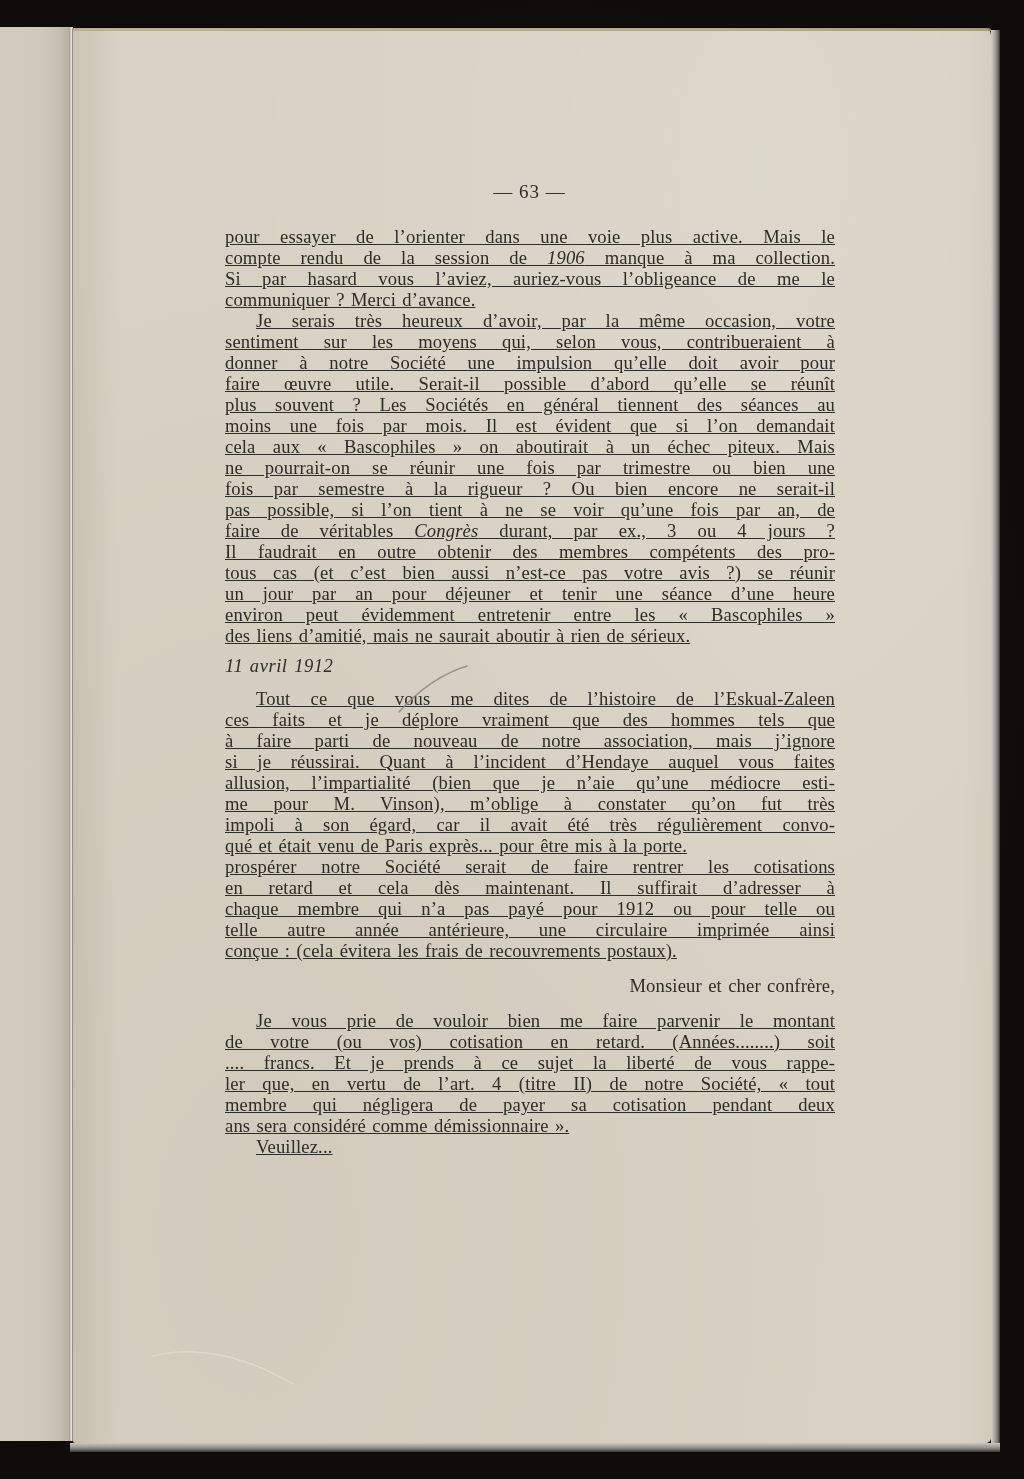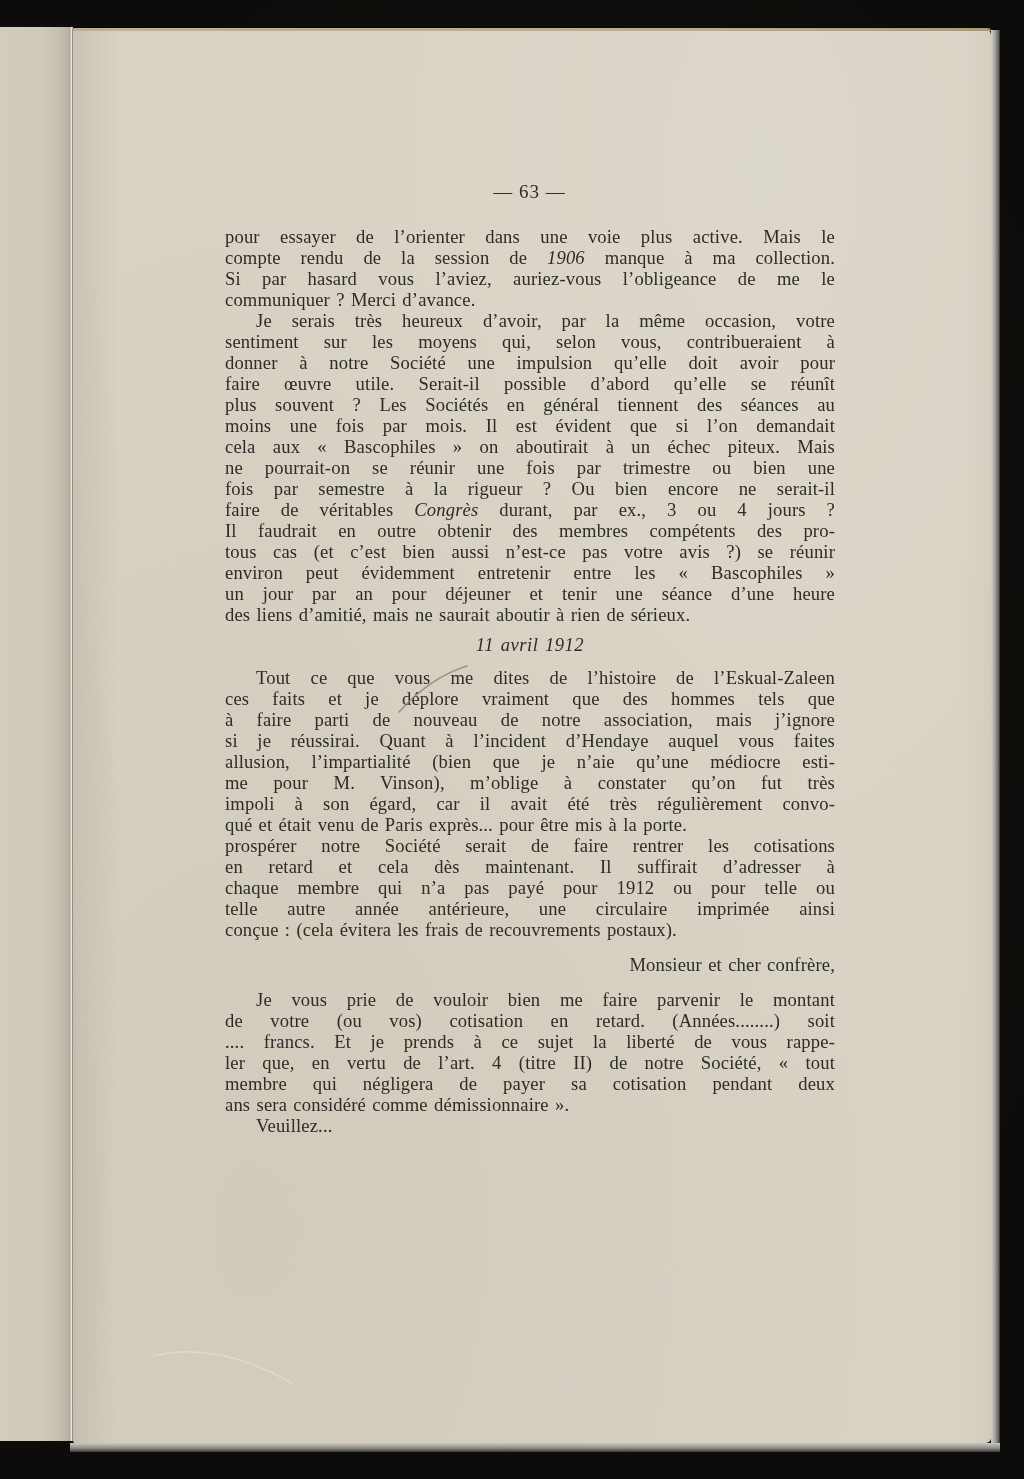--- a/index.html
+++ b/index.html
@@ -58,25 +58,25 @@
     position:absolute; left:152px; top:153px; width:609px;
     text-align:center; color:var(--ink);
     font-size:19px; letter-spacing:1px;
   }
   .page-body{
     position:absolute; left:152px; top:198px; width:610px;
     color:var(--ink); font-size:18.6px; line-height:21px;
     word-spacing:1.5px; letter-spacing:.15px;
   }
   .paragraph{margin:0;}
-  .line{text-align:justify; text-align-last:justify; white-space:normal;}
+  .line{text-align:justify; text-align-last:justify; white-space:normal;text-decoration:underline;}
   .line.last{text-align-last:left;}
   .line.indent{text-indent:31px;}
   .date-heading{
-    font-style:italic; text-align:center; margin:9px 0 12px 0;
+    font-style:italic; text-align:left; margin:9px 0 12px 0;
     letter-spacing:.5px;
   }
   .salutation{margin:14px 0 14px 123px;text-align:right;}
   
   .pen-mark{position:absolute; left:322px; top:634px; width:76px; height:56px;}
   .paper-scratch{position:absolute; left:70px; top:1312px; width:170px; height:50px;}
 </style>
 </head>
 <body>
 
@@ -101,25 +101,26 @@
         <div class="paragraph">
           <div class="line indent">Je serais très heureux d’avoir, par la même occasion, votre</div>
           <div class="line">sentiment sur les moyens qui, selon vous, contribueraient à</div>
           <div class="line">donner à notre Société une impulsion qu’elle doit avoir pour</div>
           <div class="line">faire œuvre utile. Serait-il possible d’abord qu’elle se réunît</div>
           <div class="line">plus souvent ? Les Sociétés en général tiennent des séances au</div>
           <div class="line">moins une fois par mois. Il est évident que si l’on demandait</div>
           <div class="line">cela aux « Bascophiles » on aboutirait à un échec piteux. Mais</div>
           <div class="line">ne pourrait-on se réunir une fois par trimestre ou bien une</div>
           <div class="line">fois par semestre à la rigueur ? Ou bien encore ne serait-il</div>
+          <div class="line">pas possible, si l’on tient à ne se voir qu’une fois par an, de</div>
           <div class="line">faire de véritables <i>Congrès</i> durant, par ex., 3 ou 4 jours ?</div>
           <div class="line">Il faudrait en outre obtenir des membres compétents des pro-</div>
           <div class="line">tous cas (et c’est bien aussi n’est-ce pas votre avis ?) se réunir</div>
+          <div class="line">un jour par an pour déjeuner et tenir une séance d’une heure</div>
           <div class="line">environ peut évidemment entretenir entre les « Bascophiles »</div>
-          <div class="line">un jour par an pour déjeuner et tenir une séance d’une heure</div>
           <div class="line last">des liens d’amitié, mais ne saurait aboutir à rien de sérieux.</div>
         </div>
         <div class="date-heading">11 avril 1912</div>
         <div class="paragraph">
           <div class="line indent">Tout ce que vous me dites de l’histoire de l’Eskual-Zaleen</div>
           <div class="line">ces faits et je déplore vraiment que des hommes tels que</div>
           <div class="line">à faire parti de nouveau de notre association, mais j’ignore</div>
           <div class="line">si je réussirai. Quant à l’incident d’Hendaye auquel vous faites</div>
           <div class="line">allusion, l’impartialité (bien que je n’aie qu’une médiocre esti-</div>
           <div class="line">me pour M. Vinson), m’oblige à constater qu’on fut très</div>

